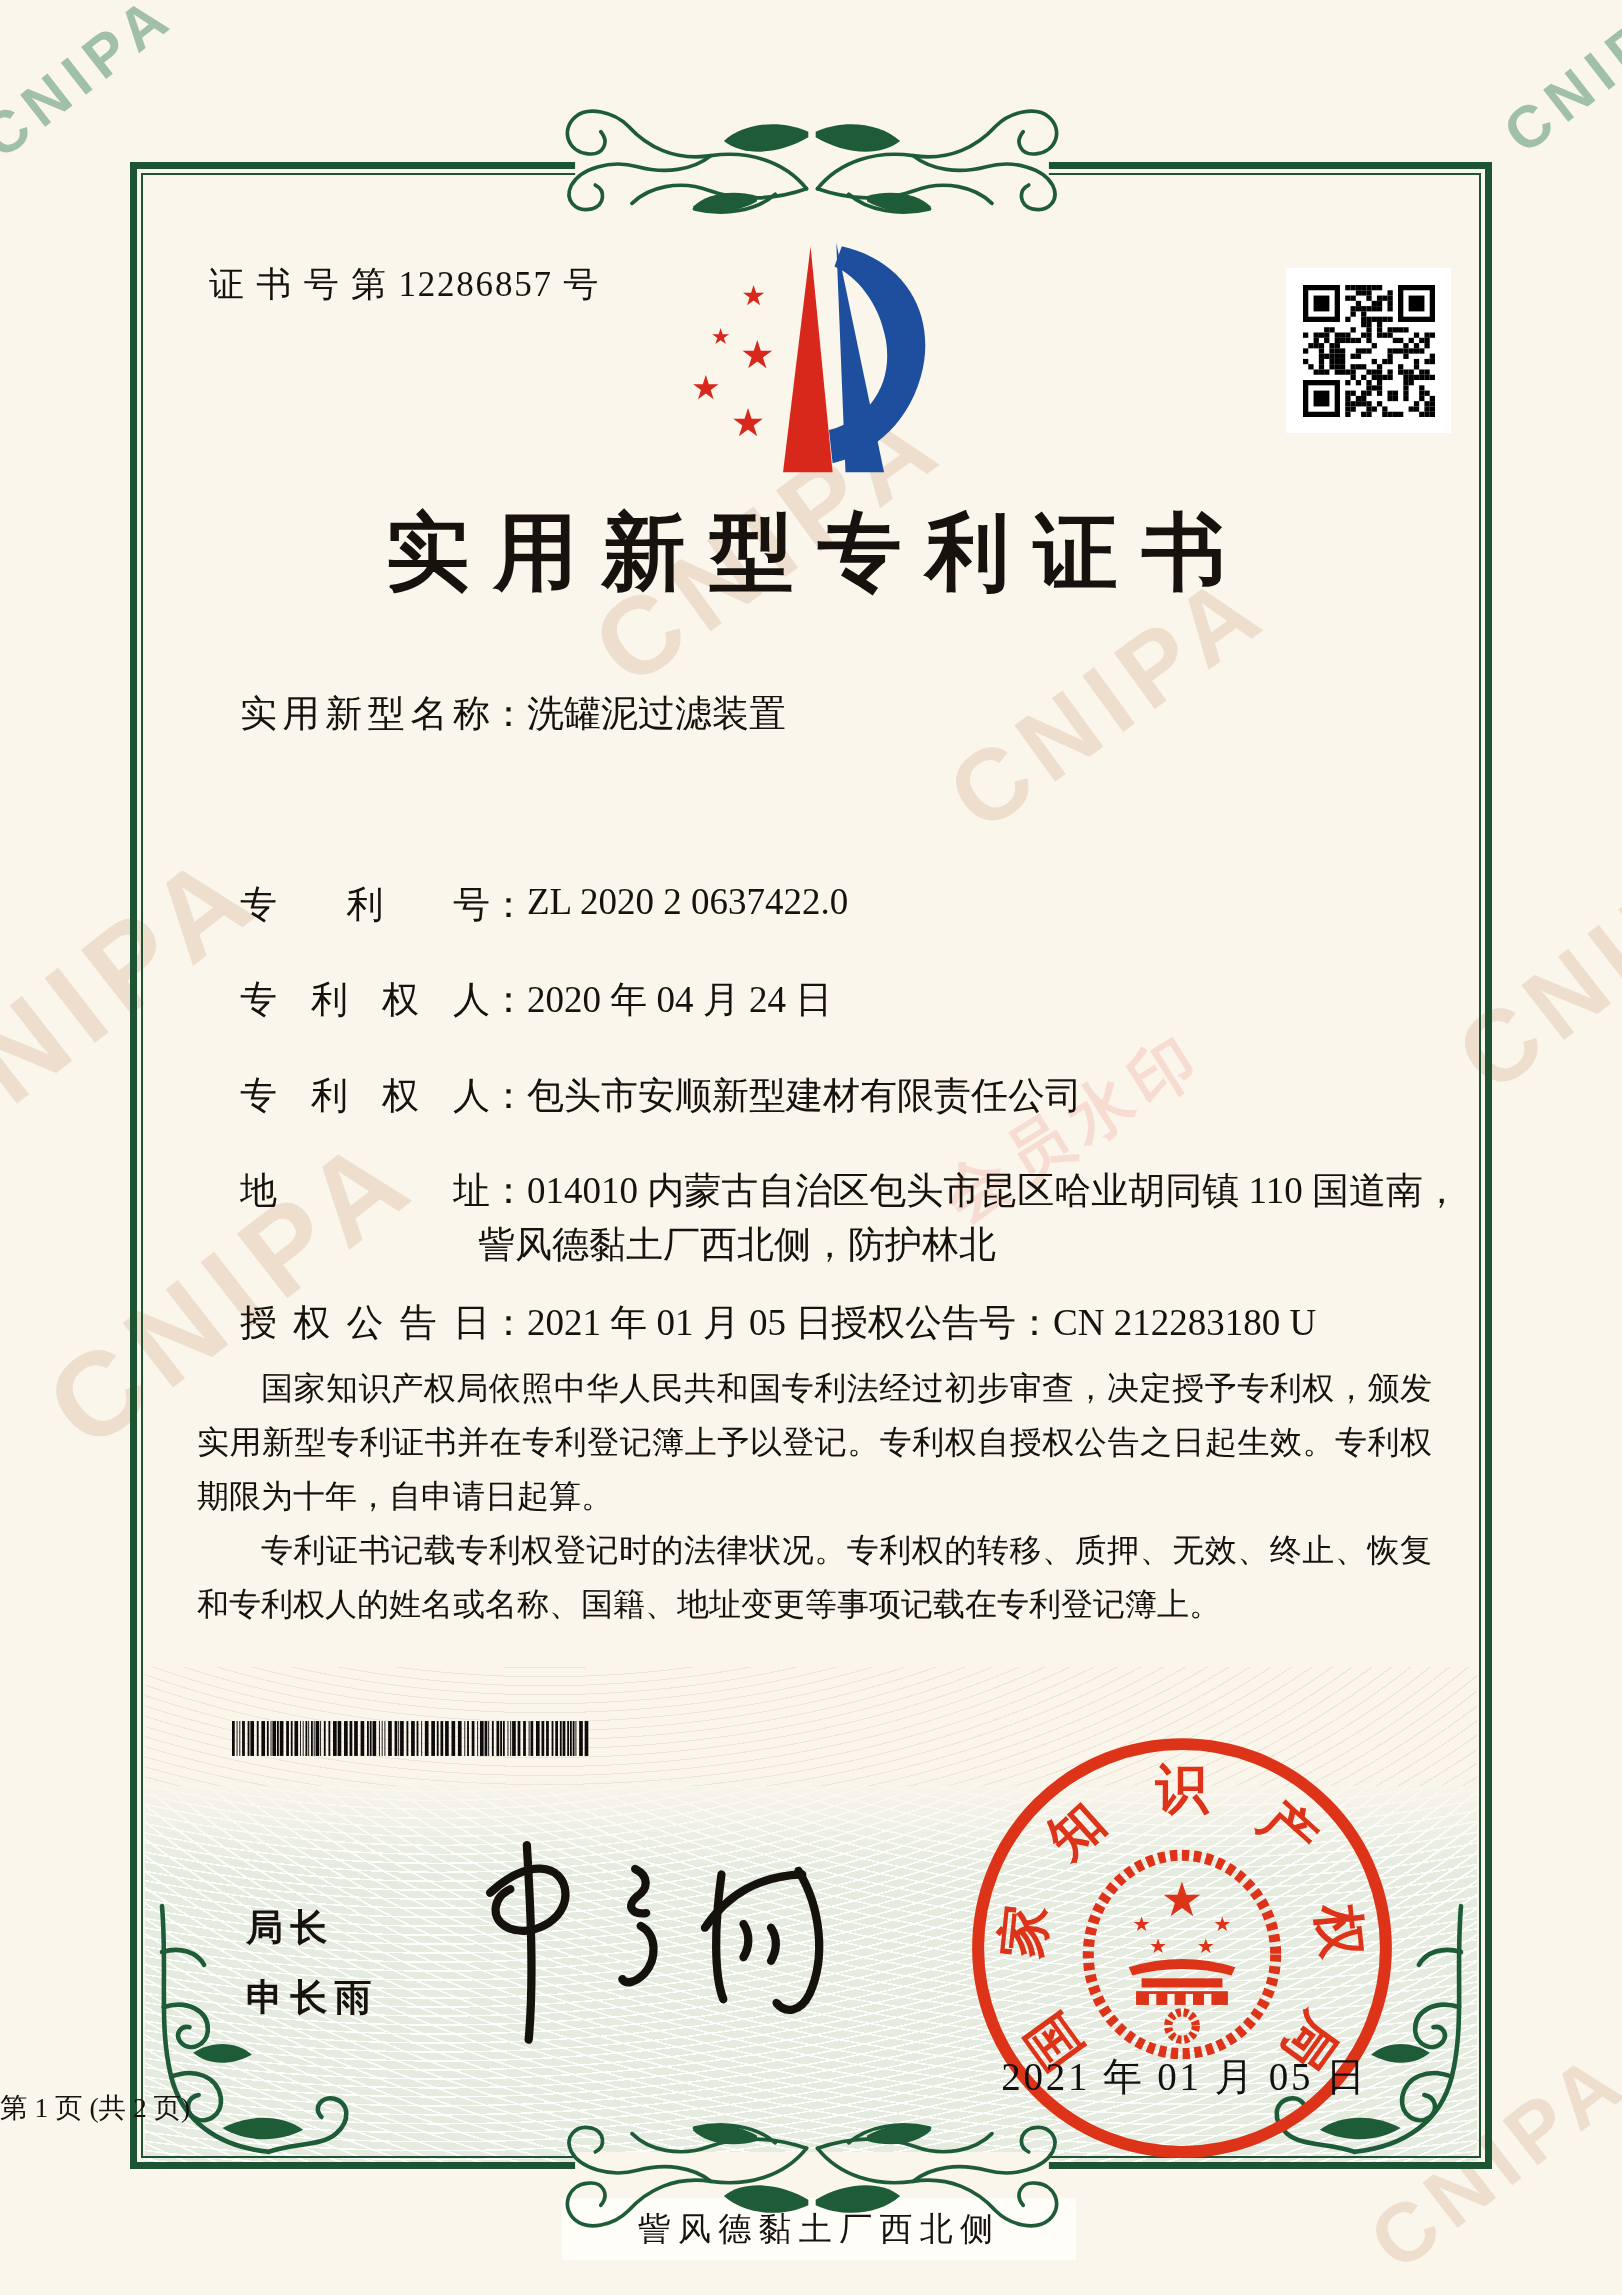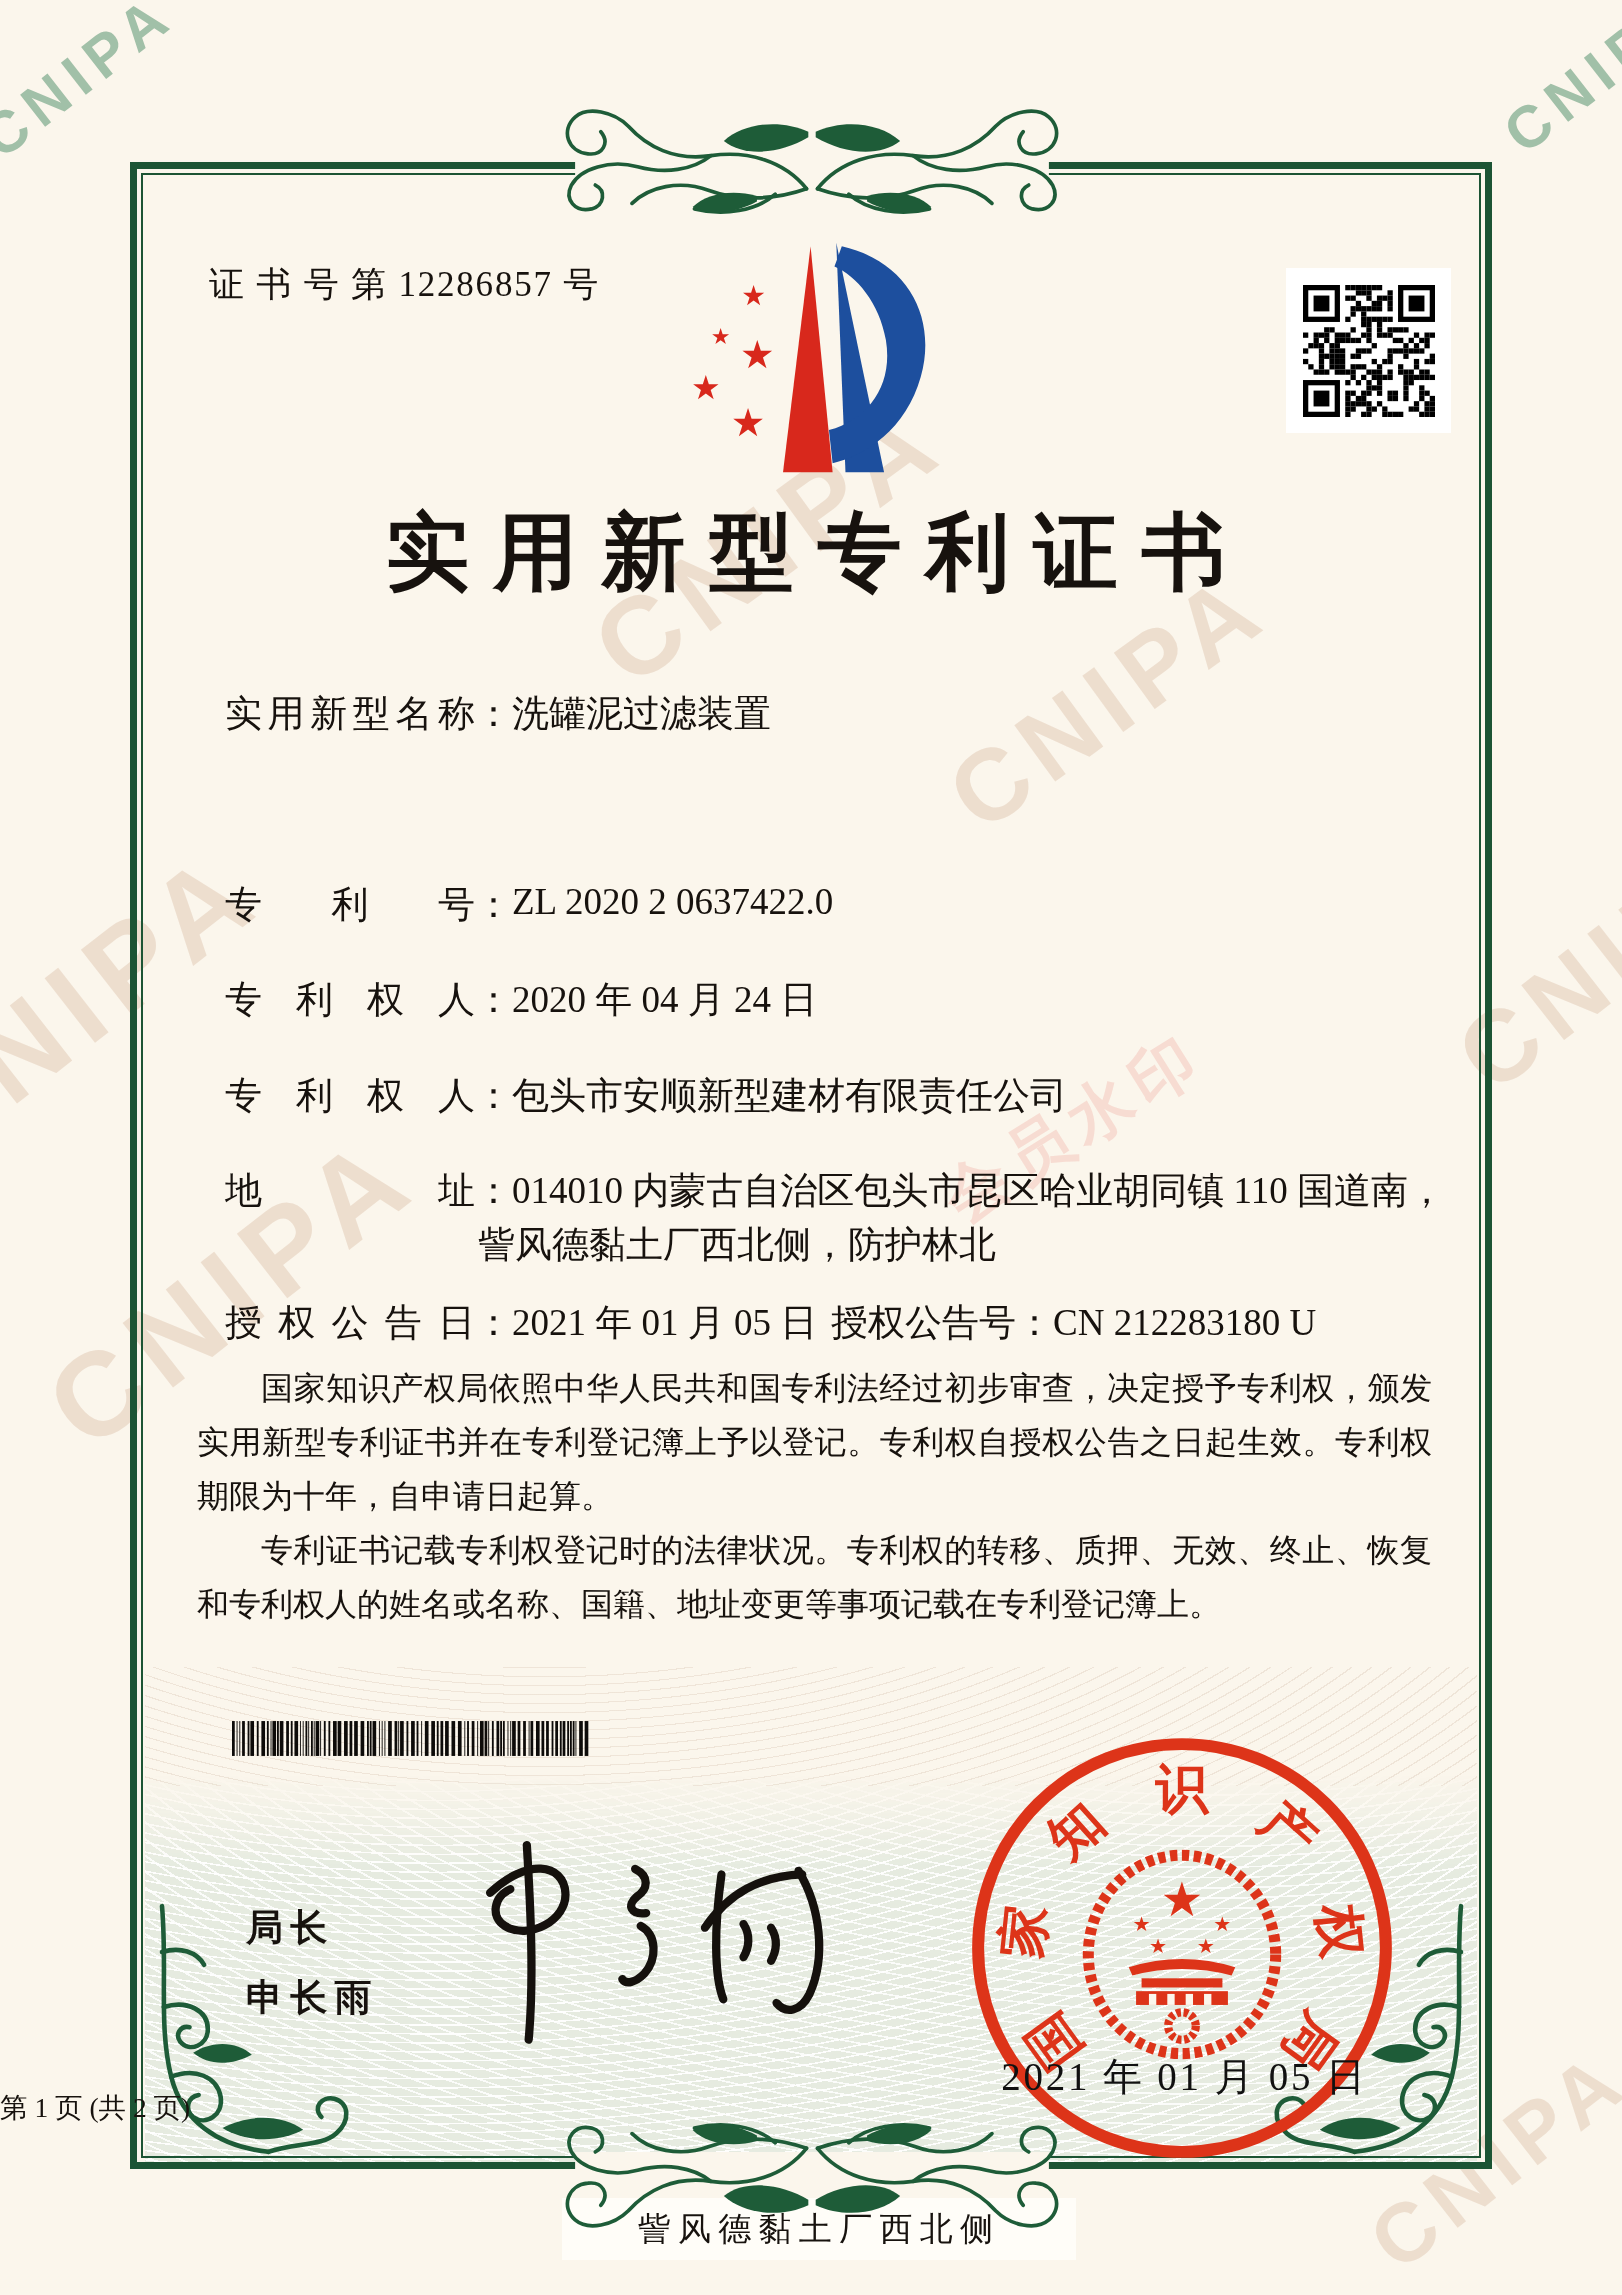--- a/index.html
+++ b/index.html
@@ -34,21 +34,21 @@
   
   .certno{position:absolute;left:209px;top:261px;font-size:35px;letter-spacing:1.8px;z-index:3;}
   .logo{position:absolute;left:693px;top:237px;z-index:3;}
   .qrbox{position:absolute;left:1286px;top:268px;width:165px;height:165px;background:#fff;z-index:3;}
   .qrbox svg{position:absolute;left:16.5px;top:16.5px;}
   .title{position:absolute;left:0;top:496px;width:1623px;text-align:center;
          font-size:84px;font-weight:700;letter-spacing:24px;padding-left:12px;
          box-sizing:border-box;z-index:3;}
   
   .frow{position:absolute;left:225px;font-size:37px;white-space:nowrap;z-index:3;}
-  .flabel{display:inline-block;width:250px;text-align:justify;text-align-last:justify;vertical-align:top;}
+  .flabel{display:inline-block;width:250px;text-align:justify;text-align-last:justify;vertical-align:top;margin-left:15px;}
   .fcolon{display:inline-block;vertical-align:top;}
   .fvalue{display:inline-block;vertical-align:top;}
   .grant2{position:absolute;left:606px;top:0;}
   
   .paras{position:absolute;left:197px;top:1361px;width:1235px;z-index:3;
          font-size:32px;line-height:54px;text-align:justify;}
   .paras p{margin:0;text-indent:2em;}
   
   .barcode{position:absolute;left:232px;top:1721px;z-index:3;}
   

